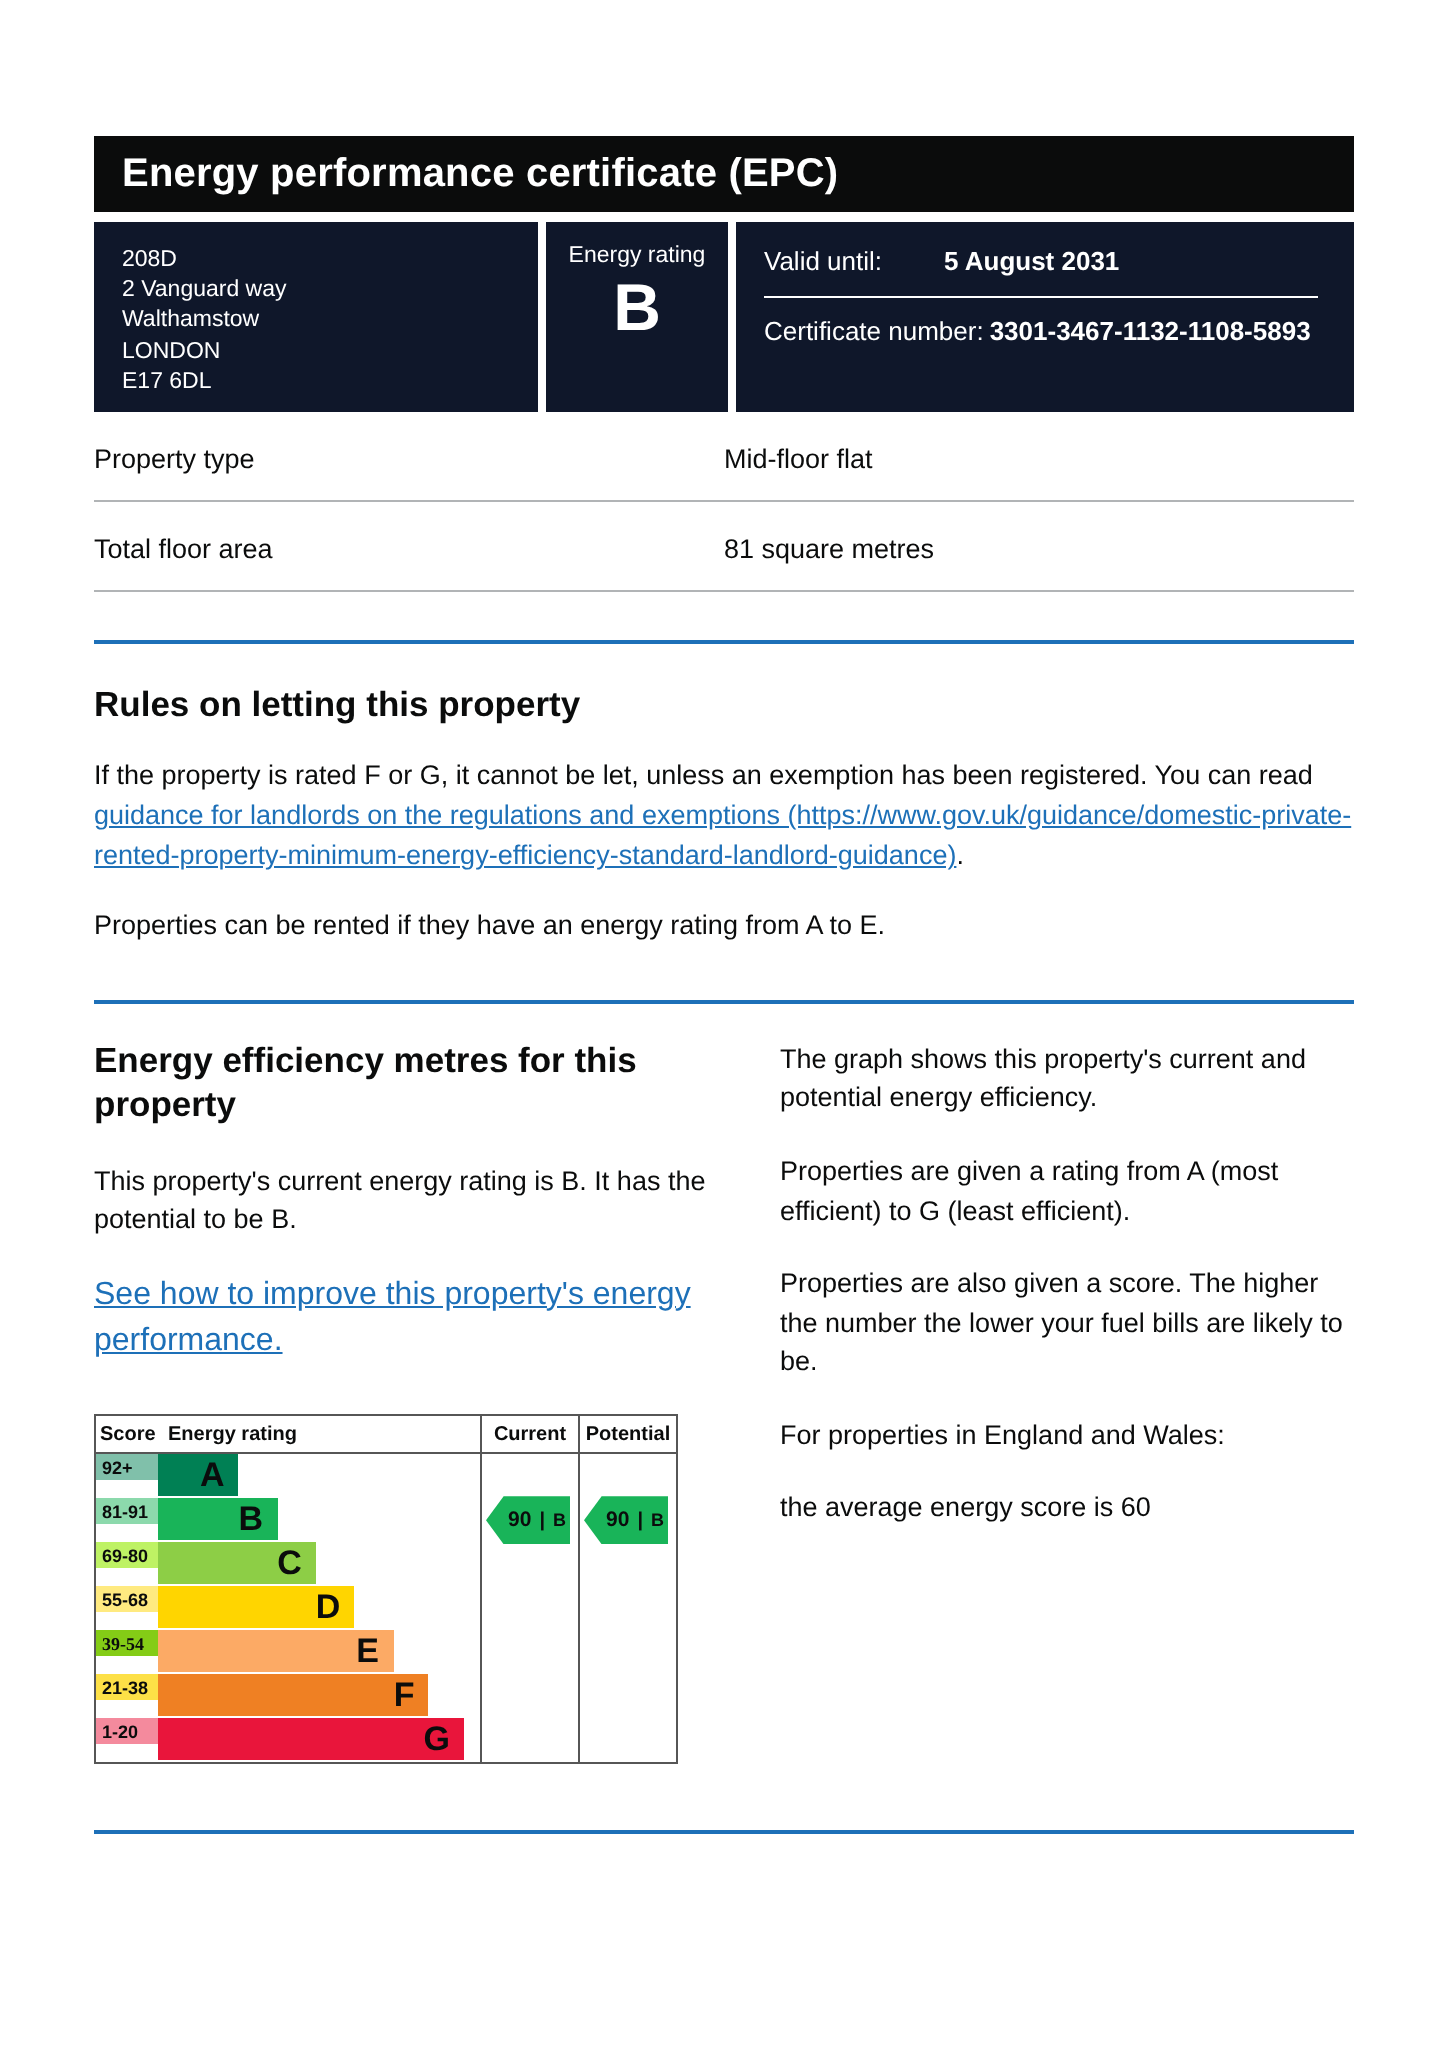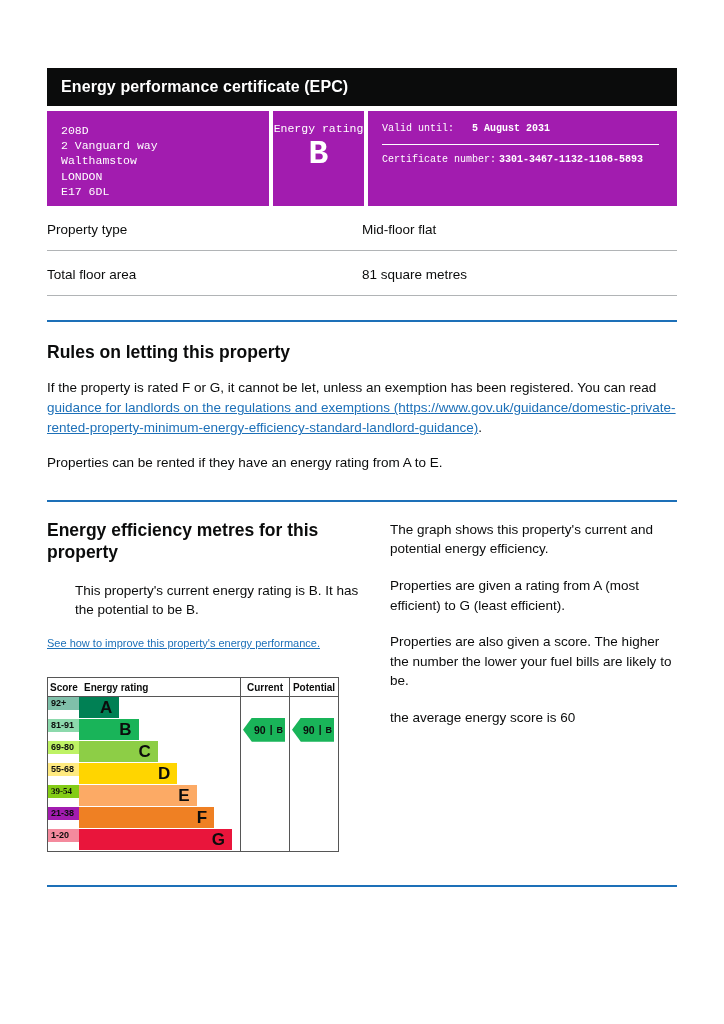--- a/index.html
+++ b/index.html
@@ -13,31 +13,31 @@
   }
   .page { padding: 68px 47px 0 47px; }
 
   
   .header-bar {
     background: #0b0c0c; height: 38px;
     display: flex; align-items: center;
     padding-left: 14px;
   }
   .header-bar h1 {
-    color: #fff; font-size: 16px; font-weight: bold; margin: 0; letter-spacing: 0.1px;
+    color: #fff; font-size: 20px; font-weight: bold; margin: 0; letter-spacing: 0.1px;
   }
 
   
   .summary-box { display: flex; gap: 4px; height: 95px; margin-top: 5px; }
-  .summary-box > div { background: #a21caf; color: #fff; font-family: Liberation Mono, monospace; }
+  .summary-box > div { background: #0f172a; color: #fff; }
   .addr-panel { width: 222px; padding: 12px 14px; font-size: 11.5px; line-height: 1.32; white-space: pre-line; }
   .rating-panel { width: 91px; text-align: center; padding-top: 11px; }
   .rating-panel .rp-label { font-size: 11.5px; }
   .rating-panel .rp-value { font-size: 33px; font-weight: bold; line-height: 1.1; margin-top: 2px; }
-  .validity-panel { flex: 1; padding: 12px 14px; font-size: 10px; }
+  .validity-panel { flex: 1; padding: 12px 14px; font-size: 13px; }
   .v-row { display: flex; }
   .v-row .v-label { width: 90px; flex: none; }
   .v-row .v-value { font-weight: bold; }
   .v-sep { border: none; border-top: 1px solid #fff; margin: 10px 4px 9px 0; }
   .v-row2 .v-label { width: auto; margin-right: 3px; }
 
   
   .kv-row { display: flex; padding: 16px 0 13px; border-bottom: 1px solid #b1b4b6; font-size: 13.5px; }
   .kv-label { width: 315px; flex: none; }
 
@@ -51,22 +51,22 @@
   h2 { font-size: 17.5px; font-weight: bold; margin: 0; line-height: 1.25; }
   .rules-section h2 { margin-top: 20px; }
   .rules-section p { font-size: 13.5px; line-height: 1.5; margin: 14px 0 0; }
   a.doc-link { color: #1d70b8; text-decoration: underline; cursor: pointer; }
 
   
   .two-col { display: flex; gap: 23px; margin-top: 18px; }
   .col-left { width: 320px; flex: none; }
   .col-right { width: 287px; flex: none; }
   .col-left p, .col-right p { font-size: 13.5px; line-height: 1.45; margin: 0; }
-  .col-left .lead { margin-top: 17px; margin-left: 28px; }
-  .col-left .improve { display: inline-block; margin-top: 16px; font-size: 11px; line-height: 1.45; }
+  .col-left .lead { margin-top: 17px; }
+  .col-left .improve { display: inline-block; margin-top: 16px; font-size: 16px; line-height: 1.45; }
   .col-right p { margin-bottom: 17px; }
   .col-right .avg-line { font-size: 13.5px; line-height: 1.45; }
 
   
   .epc-chart { width: 292px; border: 1px solid #565656; margin-top: 25px; }
   .chart-grid { display: grid; grid-template-columns: 31px 1fr 49px 49px; }
   .ch-head { font-size: 10px; font-weight: bold; padding: 4px 2px 3px; border-bottom: 1px solid #565656; background: #fff; }
   .ch-head.c-score { }
   .ch-head.c-rating { padding-left: 5px; }
   .ch-head.c-cur, .ch-head.c-pot { text-align: center; border-left: 1px solid #565656; }
@@ -197,21 +197,21 @@
             <div class="cur-cell"></div>
             <div class="pot-cell"></div>
             <div class="score-cell" style="background: #84cc16; font-family: Liberation Serif, serif;">39-54</div>
             <div class="rating-cell">
               <div class="bar" style="width: 73%; background: rgb(252, 170, 101);">
                 <span class="band-letter">E</span>
               </div>
             </div>
             <div class="cur-cell"></div>
             <div class="pot-cell"></div>
-            <div class="score-cell" style="background: #a21caf;">21-38</div>
+            <div class="score-cell" style="background: #fde047;">21-38</div>
             <div class="rating-cell">
               <div class="bar" style="width: 84%; background: rgb(239, 128, 35);">
                 <span class="band-letter">F</span>
               </div>
             </div>
             <div class="cur-cell"></div>
             <div class="pot-cell"></div>
             <div class="score-cell" style="background: rgb(244, 138, 157);">1-20</div>
             <div class="rating-cell">
               <div class="bar" style="width: 95%; background: rgb(233, 21, 59);">
@@ -221,19 +221,20 @@
             <div class="cur-cell"></div>
             <div class="pot-cell"></div>
           </div>
       </div>
     </div>
 
     <div class="col-right">
       <p>The graph shows this property's current and potential energy efficiency.</p>
       <p>Properties are given a rating from A (most efficient) to G (least efficient).</p>
       <p>Properties are also given a score. The higher the number the lower your fuel bills are likely to be.</p>
+      <p>For properties in England and Wales:</p>
       <div class="avg-line">the average energy score is 60</div>
     </div>
   </div>
 
   <hr class="rule-blue rule-3">
 
 </div>
 
 </body></html>

